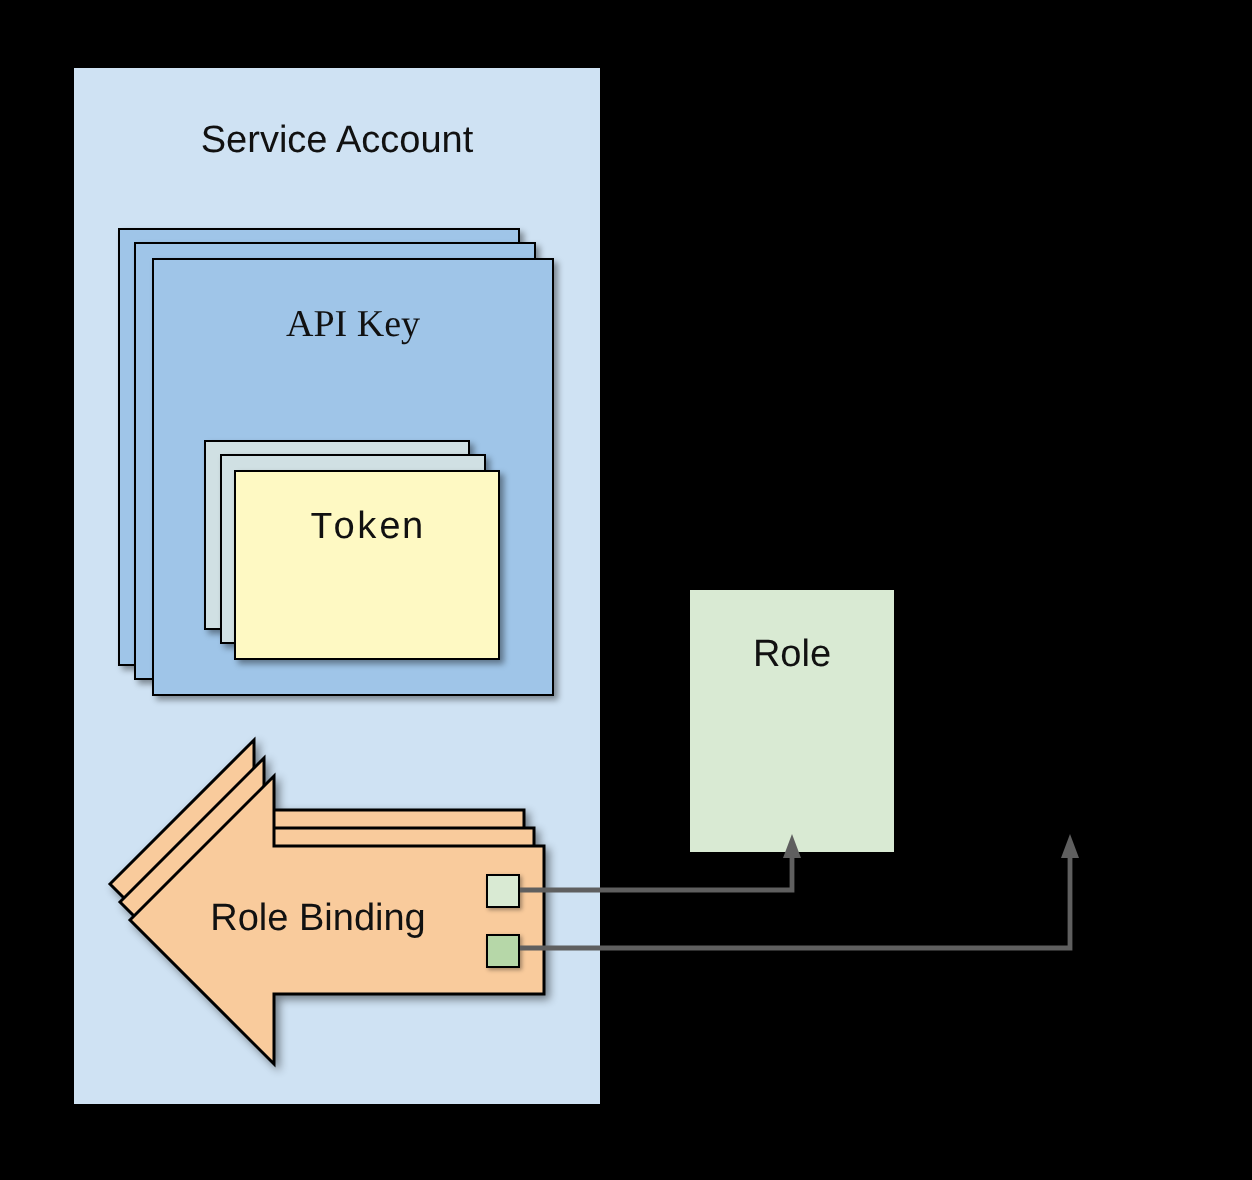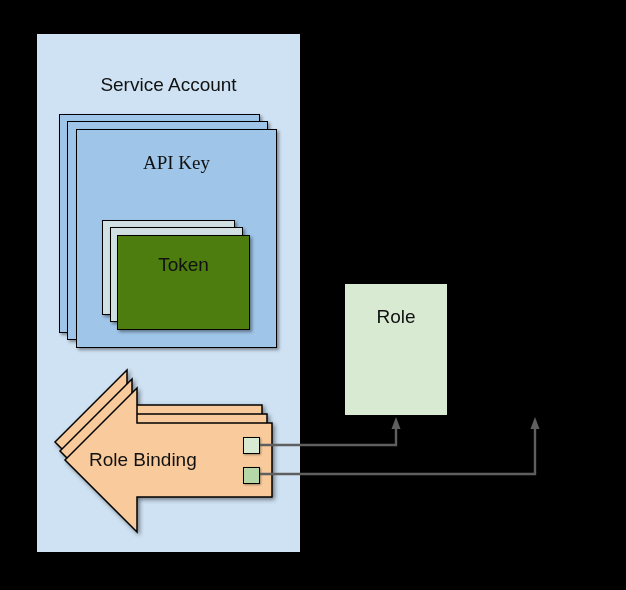--- a/index.html
+++ b/index.html
@@ -9,47 +9,47 @@
     font-family:"Liberation Sans","DejaVu Sans",sans-serif;color:#111;
   }
   .abs{position:absolute;}
   .shape{border:1px solid #000;}
   .shadow{box-shadow:2px 2px 3px rgba(0,0,0,0.40);}
   .lbl{font-size:19px;line-height:23px;color:#111;white-space:pre-line;}
   .center{text-align:center;}
 
   
   .sa{left:36px;top:33px;width:265px;height:520px;}
-  .sa-label{padding-top:39px;}
+  .sa-label{padding-top:25px;}
 
   
   .api{width:201px;height:219px;}
   .api.l3{left:59px;top:114px;}
   .api.l2{left:67px;top:121px;}
   .api.l1{left:76px;top:129px;}
   .api-label{padding-top:21px;font-family:Liberation Serif, serif;}
 
   
   .tok{width:133px;height:95px;}
   .tok.l3{left:102px;top:220px;}
   .tok.l2{left:110px;top:227px;}
   .tok.l1{left:117px;top:235px;}
   .tok-label{padding-top:17px;}
 
   
   .arrow-svg{left:0;top:0;width:626px;height:590px;filter:drop-shadow(2px 2px 2px rgba(0,0,0,0.45));}
-  .rb-label{left:65px;top:448px;width:196px;text-align:left;padding-left:24px;}
+  .rb-label{left:49px;top:448px;width:196px;text-align:center;padding-left:24px;}
 
   
   .port{width:17px;height:17px;border:1px solid #000;box-shadow:1px 1px 2px rgba(0,0,0,0.35);}
   .port1{left:243px;top:437px;}
   .port2{left:243px;top:467px;}
 
   
-  .box{top:283px;height:133px;border:1px solid #000;}
+  .box{top:294px;height:133px;border:1px solid #000;}
   .role-box{left:344px;width:104px;}
   .role-label{padding-top:21px;}
   .rg-box{left:477px;width:116px;}
   .rg-label{padding:21px 10px 0 19px;text-align:left;}
 
   
   .connectors{left:0;top:0;width:626px;height:590px;pointer-events:none;}
 </style>
 </head>
 <body>
@@ -61,21 +61,21 @@
   </div>
 
   <div class="abs shape shadow api l3" style="background-color: rgb(159, 197, 232);"></div>
   <div class="abs shape shadow api l2" style="background-color: rgb(159, 197, 232);"></div>
   <div class="abs shape shadow api l1" style="background-color: rgb(159, 197, 232);">
     <div class="lbl center api-label">API Key</div>
   </div>
 
   <div class="abs shape shadow tok l3" style="background-color: rgb(208, 224, 227);"></div>
   <div class="abs shape shadow tok l2" style="background-color: rgb(208, 224, 227);"></div>
-  <div class="abs shape shadow tok l1" style="background-color: #4d7c0f;">
+  <div class="abs shape shadow tok l1" style="background-color: #fef9c3; font-family: Liberation Mono, monospace;">
     <div class="lbl center tok-label">Token</div>
   </div>
 
   <svg class="abs arrow-svg" viewBox="0 0 626 590" xmlns="http://www.w3.org/2000/svg">
     <g stroke="#000" stroke-width="1.5" stroke-linejoin="miter">
       <polygon points="55,442 127,370 127,405 262,405 262,479 127,479 127,514" fill="#f9cb9c"></polygon>
       <polygon points="60,451 132,379 132,414 267,414 267,488 132,488 132,523" fill="#f9cb9c"></polygon>
       <polygon points="65,460 137,388 137,423 272,423 272,497 137,497 137,532" fill="#f9cb9c"></polygon>
     </g>
   </svg>

